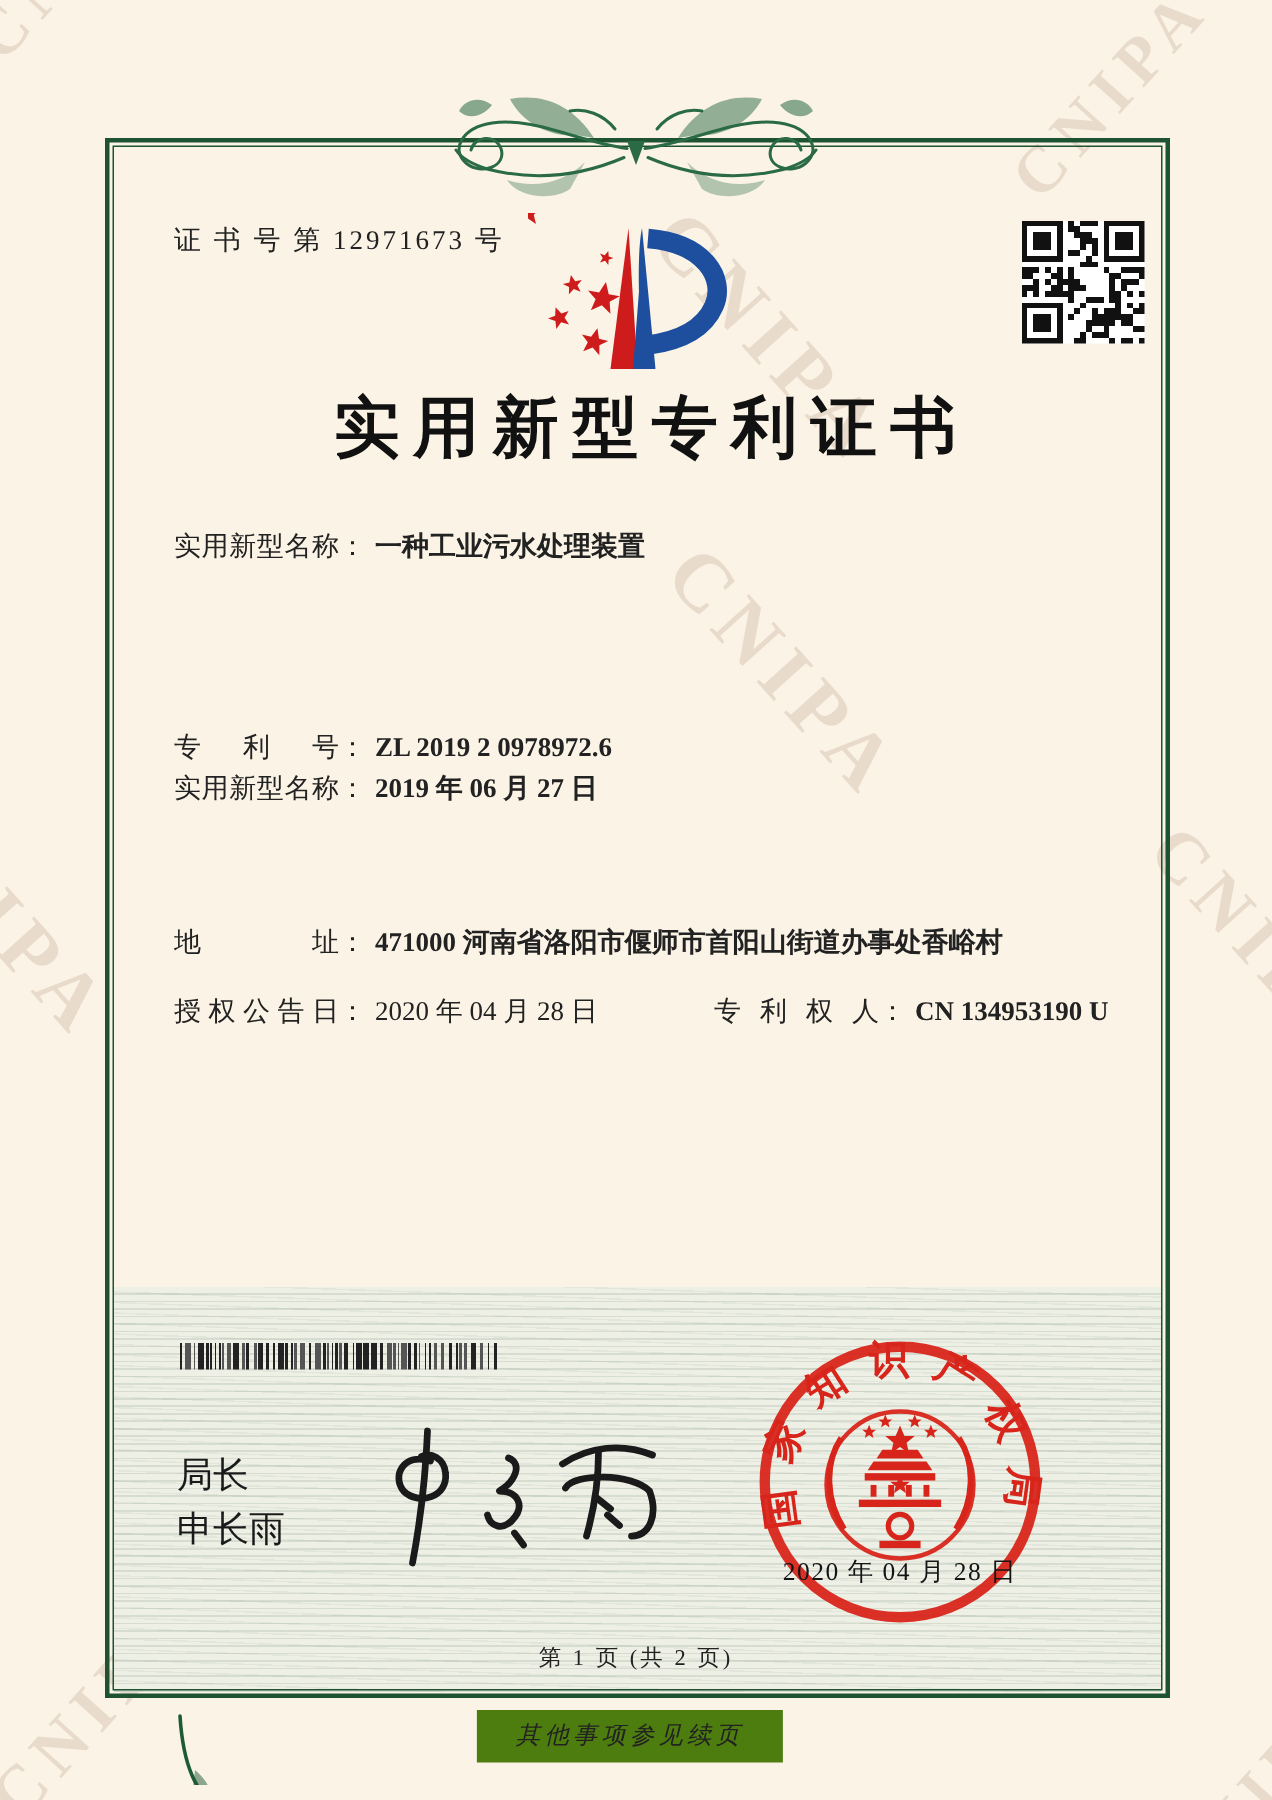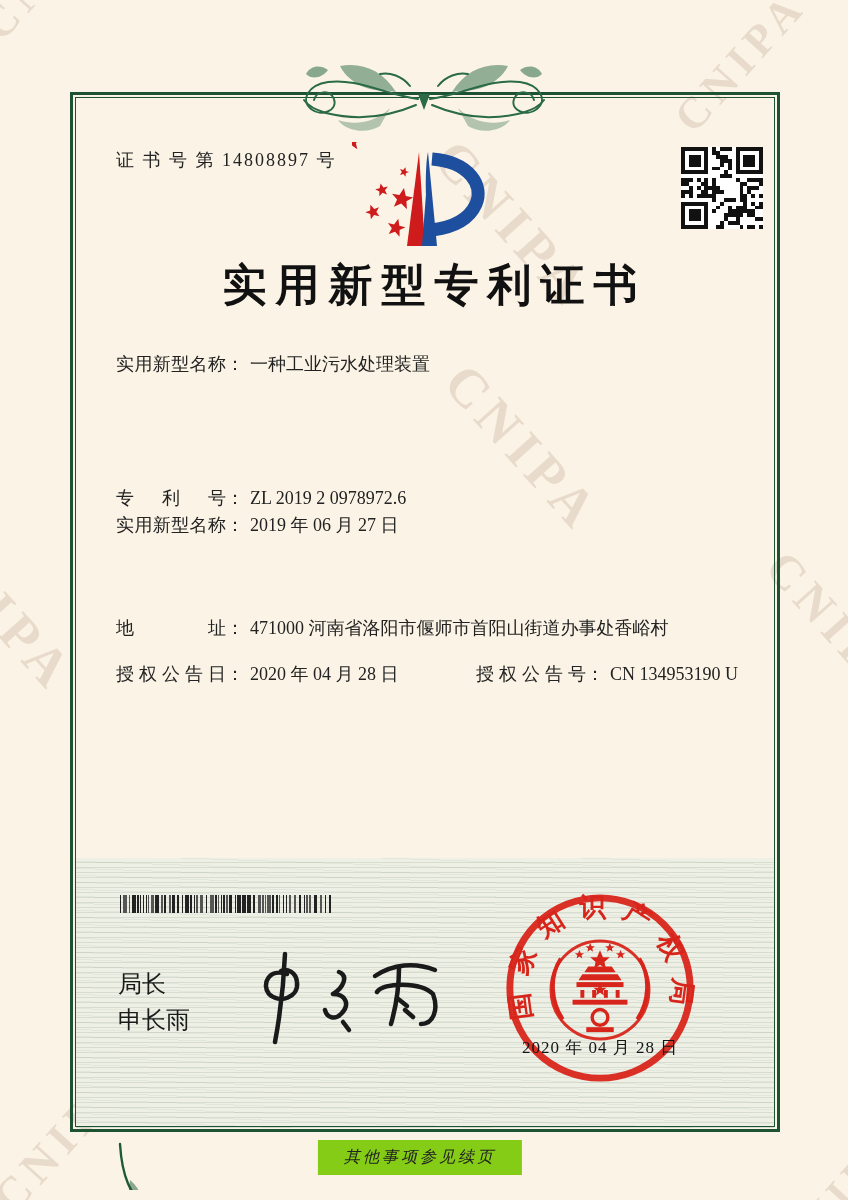--- a/index.html
+++ b/index.html
@@ -36,41 +36,41 @@
   .qr { position:absolute; left:681px; top:147px; width:82px; height:82px; }
   .title {
     position:absolute; left:0; top:256px; width:100%; text-align:center;
     font-size:44px; font-weight:bold; letter-spacing:9px; text-indent:9px; color:#111;padding-left:12px;
   }
   .frow { position:absolute; left:116px; font-size:18px; white-space:nowrap; }
   .flabel {
     display:inline-block; width:110px; text-align:justify; text-align-last:justify;
     vertical-align:top;
   }
-  .fval { padding-left:6px; }
+  .fval { padding-left:6px;font-weight:bold; }
   .fval-fixed { display:inline-block; width:232px; padding-left:6px; }
   .body-text {
     position:absolute; left:103px; top:699px; width:646px;
     font-size:17.5px; line-height:2.07; text-align:justify; font-style:italic; color:#1c1c1c;
   }
   .body-text p { text-indent:2em; }
   .barcode { position:absolute; left:120px; top:895px; }
   .director { position:absolute; left:118px; top:966px; font-size:24px; line-height:36px;
     font-family:"Liberation Sans","DejaVu Sans",sans-serif; color:#1a1a1a; }
   .sig { position:absolute; left:243px; top:948px; }
   .seal { position:absolute; left:502px; top:890px; width:196px; height:196px; }
   .seal-date {
     position:absolute; left:498px; top:1036px; width:204px; text-align:center;
     font-size:17px; letter-spacing:1px; color:#141414; z-index:3; white-space:nowrap;
   }
   .page-info { position:absolute; left:0; top:1096px; width:100%; text-align:center;
     font-size:15px; letter-spacing:2px; }
   .cont-note {
     position:absolute; left:50%; top:1140px; transform:translateX(-52%);
-    background:#84cc16; padding:7px 26px; font-size:16px; font-style:italic;
+    background:#4d7c0f; padding:7px 26px; font-size:16px; font-style:italic;
     letter-spacing:3px; color:#222; z-index:2;
   }
   .ornament { position:absolute; z-index:2; }
 </style>
 </head>
 <body>
 
 <div class="watermark" style="left:-28px; top:16px; font-size:44px; transform:rotate(-48deg);">CNIPA</div>
 <div class="watermark" style="left:664px; top:108px; font-size:44px; transform:rotate(-48deg);">CNIPA</div>
 <div class="watermark" style="left:468px; top:128px; font-size:54px; transform:rotate(48deg);">CNIPA</div>
@@ -118,21 +118,21 @@
     <path d="M0,-96 C-2,-64 -10,-44 -28,-32 C-40,-24 -52,-32 -47,-42 C-42,-50 -30,-45 -33,-34"></path>
     <path d="M-30,-26 C-16,-16 -8,-4 4,6 C12,13 16,24 10,32"></path>
     <path d="M-26,-30 C-16,-16 -4,-8 6,4 C13,12 24,16 32,10"></path>
     <path d="M-60,-10 C-50,-22 -38,-24 -32,-16 C-28,-10 -34,-4 -42,-8 Z" fill="#1d5a36" opacity="0.5" stroke="none"></path>
     <path d="M-10,-60 C-22,-50 -24,-38 -16,-32 C-10,-28 -4,-34 -8,-42 Z" fill="#1d5a36" opacity="0.5" stroke="none"></path>
   </g>
 </svg>
 
 <div class="content">
 
-  <div class="cert-no">证 书 号 第 14808897 号</div>
+  <div class="cert-no">证 书 号 第 12971673 号</div>
 
   <svg class="logo" width="172" height="114" viewBox="0 0 172 114">
     <g fill="#ce1c1c">
       <g id="star">
           <path d="M0,-9 L2.6,-2.8 L8.6,-2.8 L3.8,1.1 L5.3,7.3 L0,3.6 L-5.3,7.3 L-3.8,1.1 L-8.6,-2.8 L-2.6,-2.8 Z"></path>
         </g>
       <use href="#star" transform="translate(52,30) scale(0.55) rotate(18)"></use>
       <use href="#star" transform="translate(30,48) scale(0.75) rotate(-12)"></use>
       <use href="#star" transform="translate(50,57) scale(1.25) rotate(10)"></use>
       <use href="#star" transform="translate(21,70) scale(0.85) rotate(-20)"></use>
@@ -281,21 +281,21 @@
   <div class="frow" style="top:463px;margin-top:23px;">
     <span class="flabel">专利号</span><span>：</span><span class="fval">ZL 2019 2 0978972.6</span>
   </div>
   <div class="frow" style="top:513px;">
     <span class="flabel">实用新型名称</span><span>：</span><span class="fval">2019 年 06 月 27 日</span>
   </div>
   <div class="frow" style="top:616px;">
     <span class="flabel">地址</span><span>：</span><span class="fval">471000 河南省洛阳市偃师市首阳山街道办事处香峪村</span>
   </div>
   <div class="frow" style="top:662px;">
-    <span class="flabel">授权公告日</span><span>：</span><span class="fval-fixed">2020 年 04 月 28 日</span><span class="flabel">授权公告号</span><span>：</span><span class="fval">CN 134953190 U</span>
+    <span class="flabel">授权公告日</span><span>：</span><span class="fval-fixed">2020 年 04 月 28 日</span><span class="flabel">专利权人</span><span>：</span><span class="fval">CN 134953190 U</span>
   </div>
 
 
   <svg id="barcode-svg" class="barcode" width="216" height="18" viewBox="0 0 216 18" shape-rendering="crispEdges">
       <rect x="0" y="0" width="1" height="18" fill="#222"></rect>
       <rect x="3" y="0" width="4" height="18" fill="#555"></rect>
       <rect x="9" y="0" width="1" height="18" fill="#555"></rect>
       <rect x="12" y="0" width="4" height="18" fill="#222"></rect>
       <rect x="17" y="0" width="2" height="18" fill="#222"></rect>
       <rect x="20" y="0" width="1" height="18" fill="#222"></rect>
@@ -396,15 +396,16 @@
         <rect x="4" y="0" width="4" height="8" stroke="none"></rect>
         <rect x="16" y="0" width="4" height="8" stroke="none"></rect>
         <rect x="-28" y="10" width="56" height="5" stroke="none"></rect>
         <circle cy="28" r="8" fill="none" stroke-width="3.5"></circle>
         <rect x="-14" y="38" width="28" height="5" stroke="none"></rect>
       </g>
     </g>
   </svg>
   <div class="seal-date">2020 年 04 月 28 日</div>
 
+  <div class="page-info">第 1 页 (共 2 页)</div>
   <div class="cont-note">其他事项参见续页</div>
 
 </div>
 
 </body></html>

